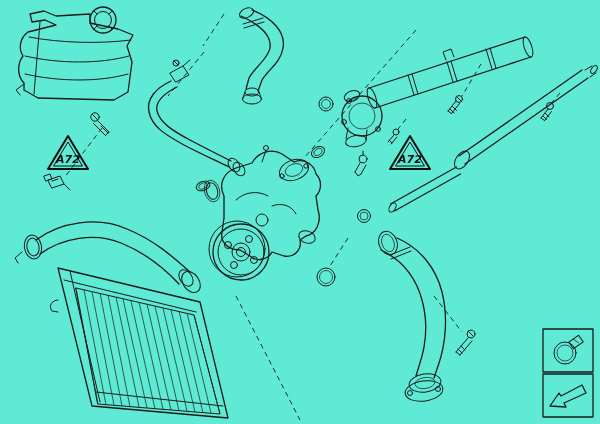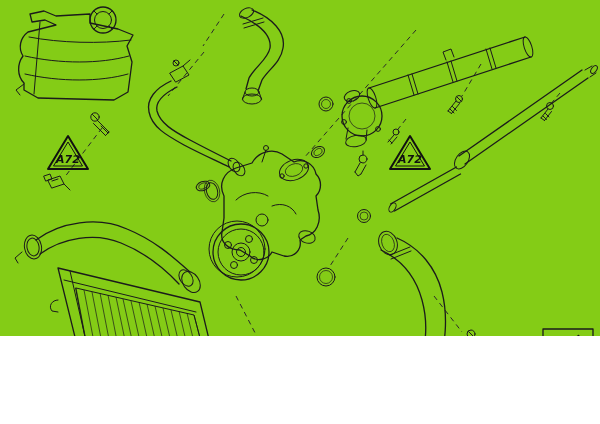--- a/index.html
+++ b/index.html
@@ -1,16 +1,16 @@
 <!DOCTYPE html>
 <html><head>
 <meta charset="utf-8">
 <style>
   html,body{margin:0;padding:0;background:#fff;}
-  .stage{position:relative;width:600px;height:336px;background:#84cc16;overflow:hidden;font-family:"DejaVu Sans",sans-serif;}
+  .stage{position:relative;width:600px;height:424px;background:#5eead4;overflow:hidden;font-family:"DejaVu Sans",sans-serif;}
   .stage svg{position:absolute;left:0;top:0;}
   .ln{stroke:#1b1b1b;fill:none;stroke-width:1.3;stroke-linecap:round;stroke-linejoin:round;}
   .md{stroke:#1b1b1b;fill:none;stroke-width:1;stroke-linecap:round;stroke-linejoin:round;}
   .thin{stroke:#1b1b1b;fill:none;stroke-width:0.7;}
   .dash{stroke:#2a2a2a;fill:none;stroke-width:1;stroke-dasharray:5 4;}
   .tri{stroke:#111;fill:none;stroke-width:2;stroke-linejoin:round;}
   .tri2{stroke:#111;fill:none;stroke-width:1;stroke-linejoin:round;}
   .tri-label{font-family:"DejaVu Sans",sans-serif;font-weight:bold;font-style:italic;font-size:11px;fill:#111;}
 </style>
 </head>

